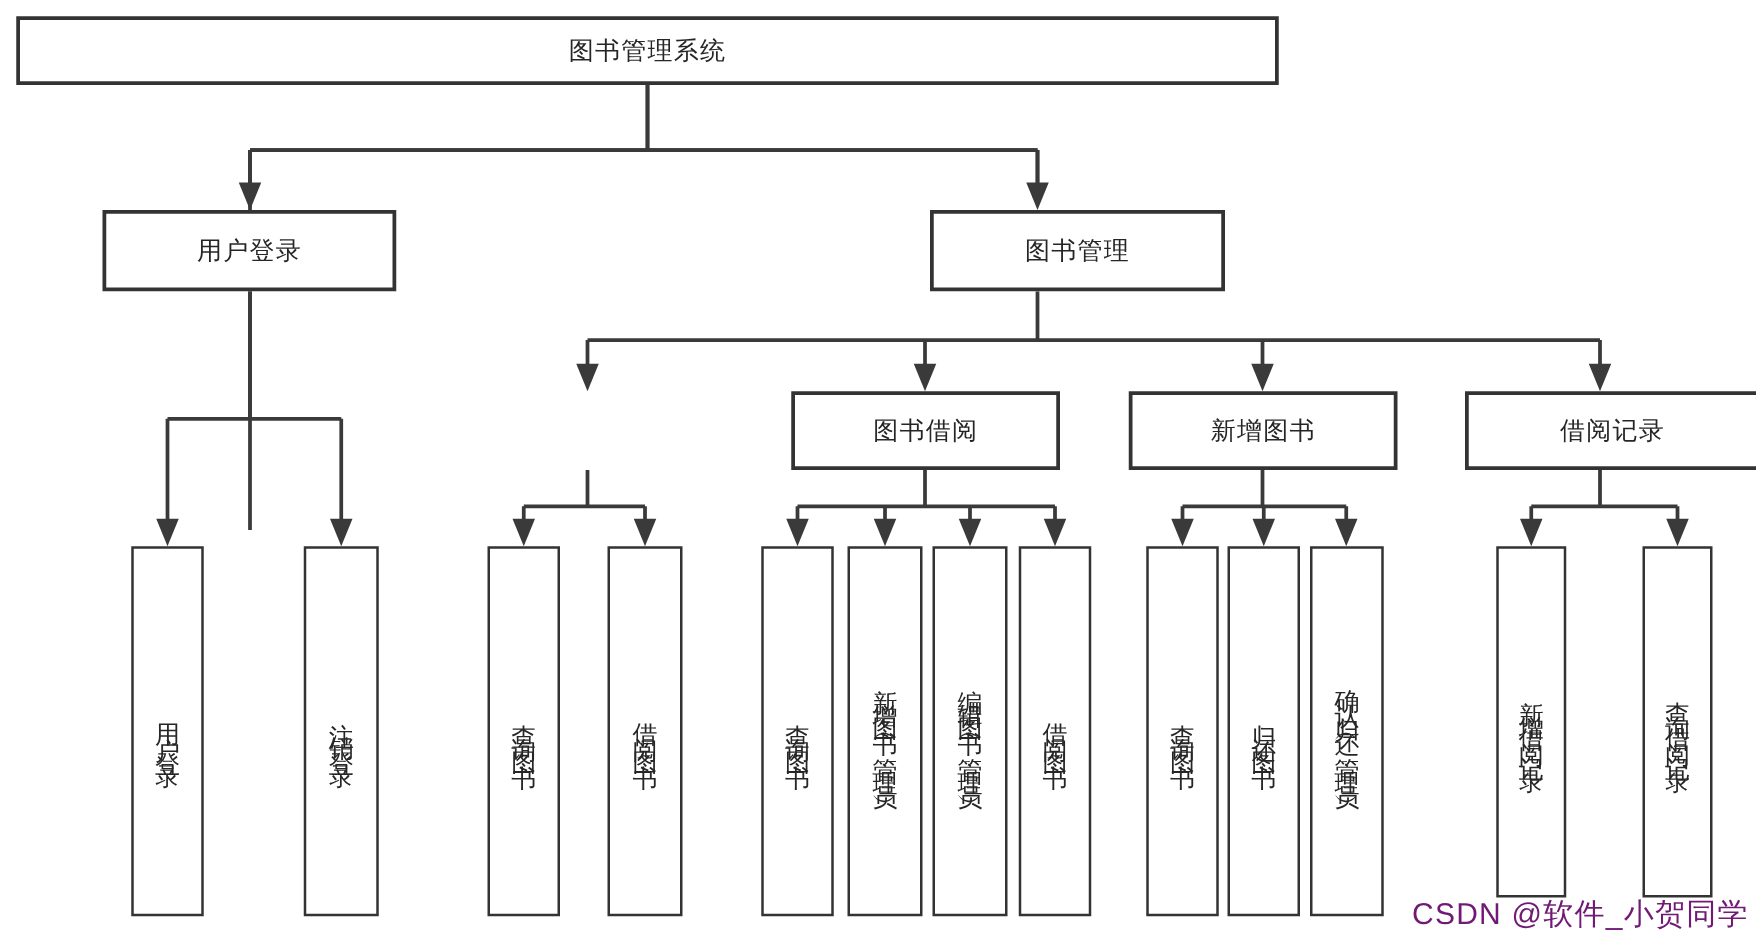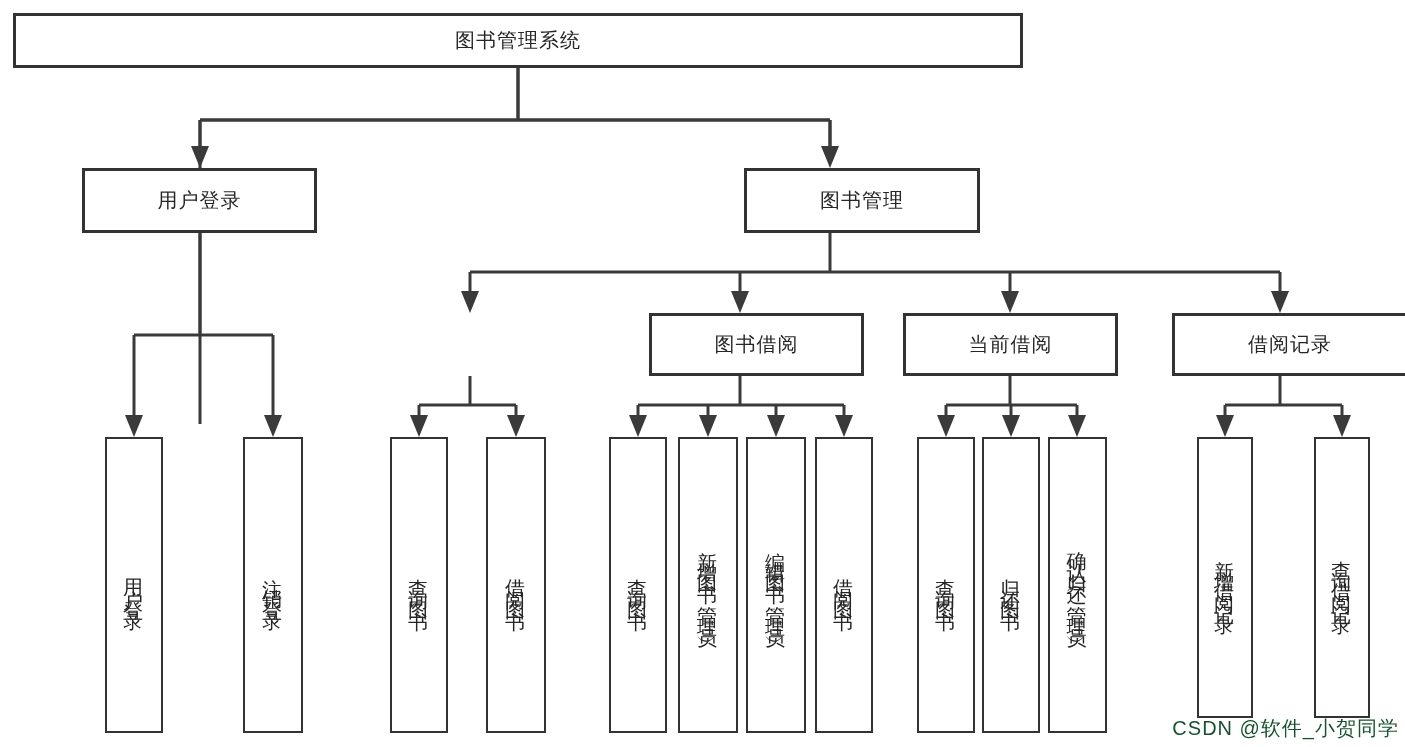--- a/index.html
+++ b/index.html
@@ -33,22 +33,22 @@
   .vtext {
     writing-mode: vertical-rl;
     letter-spacing: 11px;
     white-space: nowrap;
     flex-shrink: 0;
   }
   .watermark {
     position: absolute;
     right: 6px;
     top: 715px;
-    font-size: 20px;
-    color: #14532d;
+    font-size: 24px;
+    color: #701a75;
     letter-spacing: 1px;
     text-shadow: 1px 1px 0 #ffffff;
     pointer-events: none;
   }
 </style>
 </head>
 <body>
 
 <div class="canvas">
 
@@ -120,22 +120,22 @@
       <polygon points="1216,415 1234,415 1225,437"></polygon>
       <polygon points="1333,415 1351,415 1342,437"></polygon>
     </g>
   </svg>
 
   <div class="box" style="left:13px; top:13px; width:1010px; height:55px;">图书管理系统</div>
 
   <div class="box" style="left:82px; top:168px; width:235px; height:65px;">用户登录</div>
   <div class="box" style="left:712px; top:168px; width:236px; height:65px;margin-left:32px;">图书管理</div>
 
-  <div class="box" style="left:633px; top:313px; width:215px; height:63px;margin-left:16px;">图书借阅</div>
-  <div class="box" style="left:903px; top:313px; width:215px; height:63px;">当前借阅</div>
+  <div class="box" style="left:633px; top:313px; width:215px; height:63px;">图书借阅</div>
+  <div class="box" style="left:903px; top:313px; width:215px; height:63px;">新增图书</div>
   <div class="box" style="left:1172px; top:313px; width:236px; height:63px;">借阅记录</div>
 
   <div class="box leaf" style="left:105px; top:437px; width:58px; height:296px;">
     <span class="vtext">用户登录</span>
   </div>
   <div class="box leaf" style="left:243px; top:437px; width:60px; height:296px;">
     <span class="vtext">注销登录</span>
   </div>
 
   <div class="box leaf" style="left:390px; top:437px; width:58px; height:296px;">

